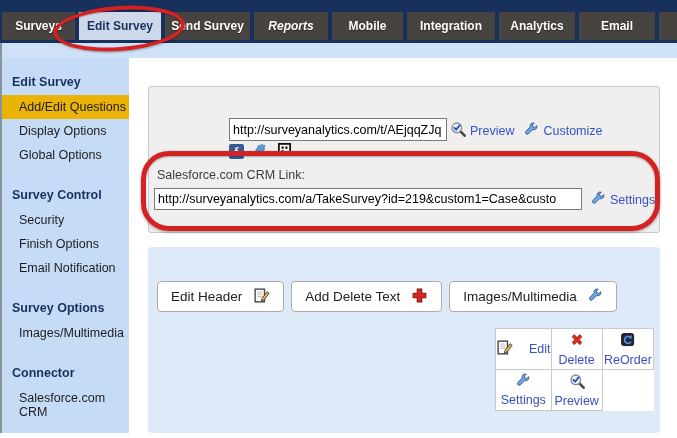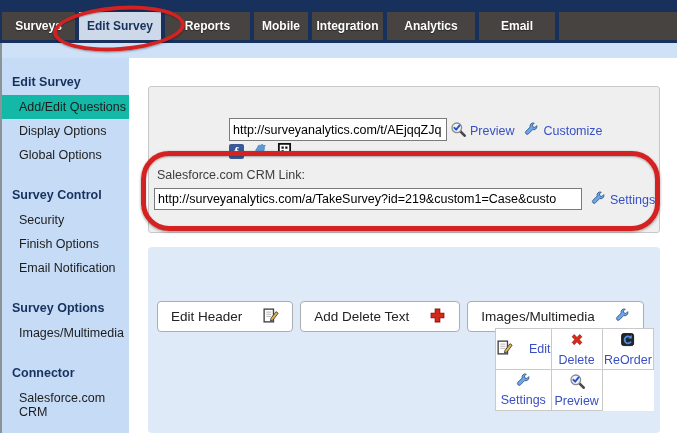--- a/index.html
+++ b/index.html
@@ -7,35 +7,35 @@
        font-family:"Liberation Sans", sans-serif;overflow:hidden;}
   .abs{position:absolute;}
 
   
   .topbar{left:0;top:0;width:677px;height:43px;background:#18305c;}
   .tabs{left:2px;top:12px;right:0;display:flex;gap:4px;}
   .tab{height:28px;display:flex;align-items:center;justify-content:center;
        background:#474340;color:#ffffff;font-weight:bold;font-size:12px;cursor:pointer;
        text-shadow:0 1px 1px rgba(0,0,0,.45);}
   .tab:nth-child(1){width:73px;} .tab:nth-child(2){width:82px;}
-  .tab:nth-child(3){width:85px;} .tab:nth-child(4){width:54px;}
+  .tab:nth-child(3){width:85px;} .tab:nth-child(4){width:74px;font-style:italic;}
   .tab:nth-child(5){width:71px;} .tab:nth-child(6){width:88px;}
   .tab:nth-child(7){width:76px;} .tab:nth-child(8){width:76px;}
   .tab-filler{flex:1;background:#474340;height:28px;}
   .tab.active{background:#cdd9e8;color:#18305c;text-shadow:none;}
 
   .blueband{left:0;top:43px;width:677px;height:15px;background:#cfe1f6;}
   .left-edge{left:0;top:43px;width:2px;height:390px;background:#8a9396;}
 
   
   .sidebar{left:2px;top:58px;width:127px;height:375px;background:#c6dcf6;
            padding-top:12px;box-sizing:border-box;}
   .sb-title{font-size:12.5px;font-weight:bold;color:#16315e;padding:5px 4px 6px 10px;}
   .sb-item{font-size:12.5px;color:#1c1c1c;padding:5px 0 5px 17px;cursor:pointer;}
-  .sb-item.selected{background:#14b8a6;}
+  .sb-item.selected{background:#eab308;}
   .sb-gap{height:16px;}
 
   
   .graybox{left:148px;top:86px;width:512px;height:147px;background:#efefef;
            border:1px solid #c8c8c8;border-radius:3px;box-sizing:border-box;}
   .url-input{position:absolute;border:1px solid #7b7b7b;background:#fff;color:#000;
              font-family:"Liberation Sans", sans-serif;font-size:12.5px;
              padding:2px 3px;box-sizing:border-box;white-space:nowrap;overflow:hidden;}
   #share-url{left:80px;top:31px;width:218px;height:23px;}
   #crm-url{left:5px;top:101px;width:428px;height:22px;}
@@ -55,41 +55,42 @@
                border-radius:50%;transform:rotate(-4deg);z-index:20;pointer-events:none;
                box-shadow:0 1px 2px rgba(0,0,0,.35), inset 0 1px 1px rgba(0,0,0,.25);}
   .red-roundrect{left:141px;top:151px;width:519px;height:80px;border:5px solid #d42121;
                  border-radius:28px;z-index:15;pointer-events:none;box-sizing:border-box;
                  box-shadow:0 1px 3px rgba(0,0,0,.4), inset 0 1px 2px rgba(0,0,0,.3);}
 
   
   .bluepanel{left:148px;top:247px;width:512px;height:186px;background:#dfeaf9;border-radius:4px;}
   .toolbar{position:absolute;left:9px;top:34px;display:flex;gap:7px;}
   .btn{height:31px;background:#ffffff;border:1px solid #adadad;border-radius:4px;
-       display:inline-flex;align-items:center;gap:20px;padding:0 13px;cursor:pointer;
-       font-size:13.5px;color:#222222;margin-top:20px;}
+       display:inline-flex;align-items:center;gap:11px;padding:0 13px;cursor:pointer;
+       font-size:13.5px;color:#222222;}
   .btn svg{flex:0 0 auto;}
 
   
   .agrid{position:absolute;left:347px;top:81px;width:158px;height:82px;
          display:grid;grid-template-columns:repeat(3,1fr);grid-template-rows:repeat(2,1fr);
          border-top:1px solid #c9c9c9;border-left:1px solid #c9c9c9;background:#fff;}
   .acell{border-right:1px solid #c9c9c9;border-bottom:1px solid #c9c9c9;
          display:flex;flex-direction:column;align-items:center;justify-content:center;
          gap:1px;cursor:pointer;background:#ffffff;}
   .acell.inline{flex-direction:row;gap:16px;}
   .alabel{color:#3a4fc1;font-size:12.5px;}
 </style>
 </head>
 <body>
 
 <div class="abs topbar"></div>
 <div class="abs tabs">
   <div class="tab">Surveys</div>
   <div class="tab active">Edit Survey</div>
+  <div class="tab">Send Survey</div>
   <div class="tab">Reports</div>
   <div class="tab">Mobile</div>
   <div class="tab">Integration</div>
   <div class="tab">Analytics</div>
   <div class="tab">Email</div>
   <div class="tab-filler"></div>
 </div>
 <div class="abs blueband"></div>
 <div class="abs left-edge"></div>
 

